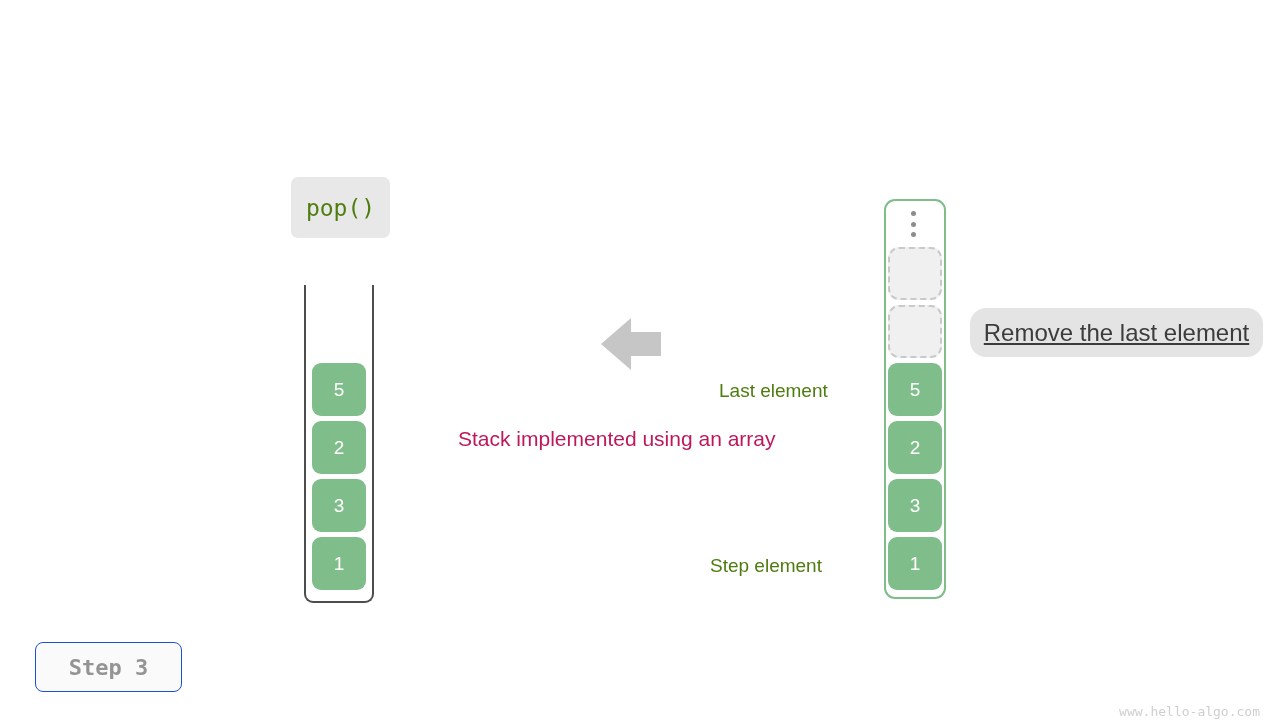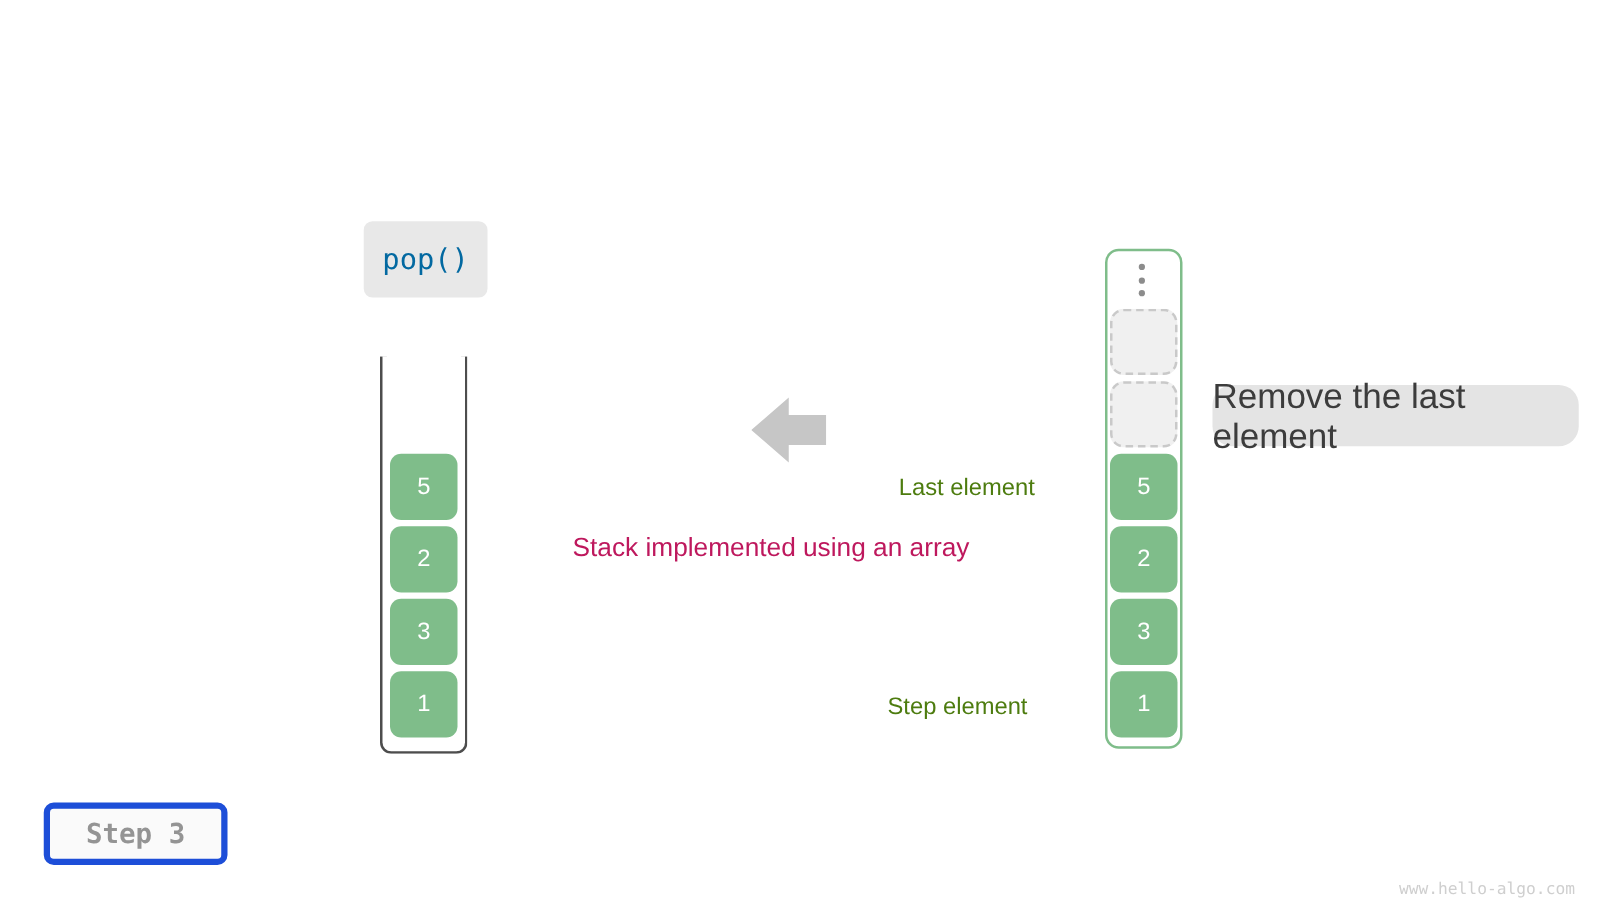--- a/index.html
+++ b/index.html
@@ -26,21 +26,21 @@
     top: 177px;
     width: 99px;
     height: 61px;
     background: #e8e8e8;
     border-radius: 7px;
     display: flex;
     align-items: center;
     justify-content: center;
     font-family: "DejaVu Sans Mono", "Liberation Mono", monospace;
     font-size: 23px;
-    color: #0369a1;
+    color: #4d7c0f;
     letter-spacing: 0px;
   }
 
   
   .left-container {
     position: absolute;
     left: 304px;
     top: 285px;
     width: 70px;
     height: 318px;
@@ -131,22 +131,23 @@
     position: absolute;
     left: 970px;
     top: 308px;
     width: 293px;
     height: 49px;
     background: #e4e4e4;
     border-radius: 16px;
     display: flex;
     align-items: center;
     justify-content: center;
-    font-size: 28px;
+    font-size: 24px;
     color: #3c3c3c;
+    text-decoration: underline;
   }
 
   
   .arrow {
     position: absolute;
     left: 601px;
     top: 316px;
     width: 60px;
     height: 56px;
   }
@@ -171,21 +172,21 @@
     white-space: nowrap;
   }
 
   
   .step-badge {
     position: absolute;
     left: 35px;
     top: 642px;
     width: 147px;
     height: 50px;
-    border: 5px solid #1d4ed8;
+    border: 1px solid #1d4ed8;
     border-radius: 8px;
     background: #fafafa;
     display: flex;
     align-items: center;
     justify-content: center;
     font-family: "DejaVu Sans Mono", "Liberation Mono", monospace;
     font-size: 22px;
     font-weight: bold;
     color: #949494;
     box-sizing: border-box;

